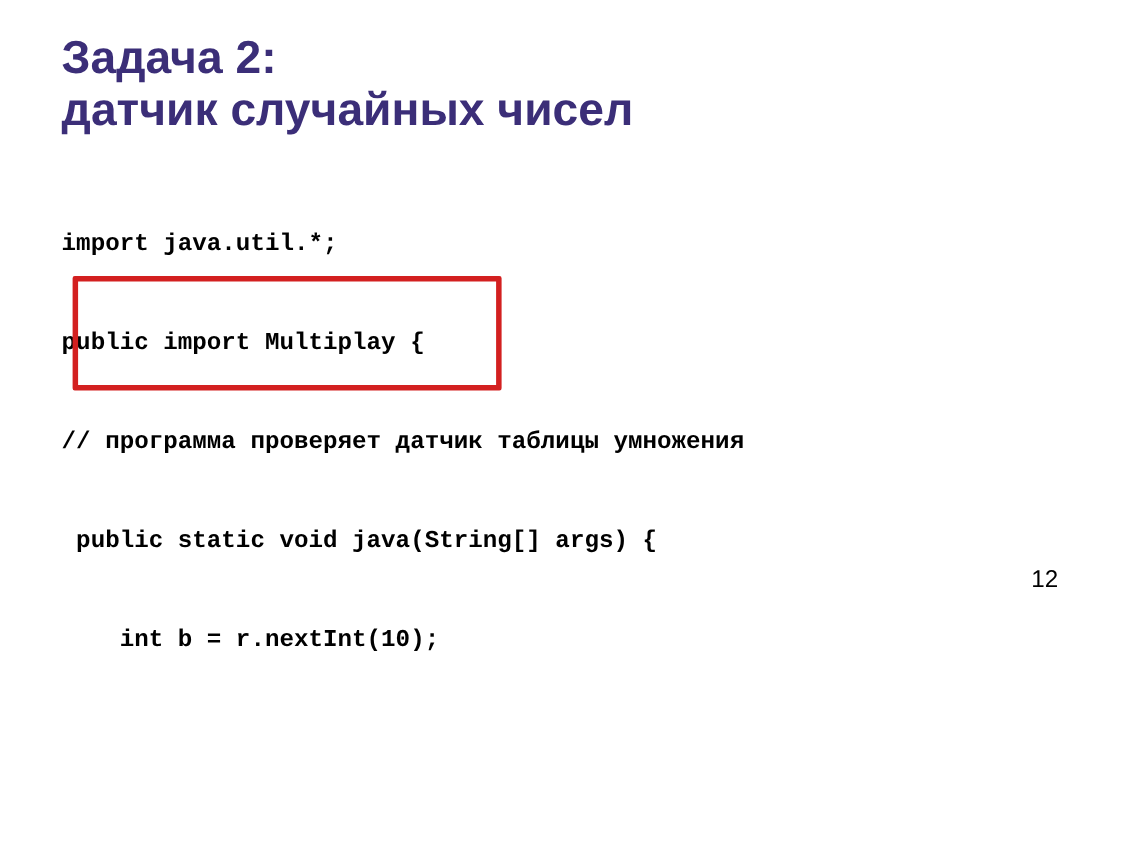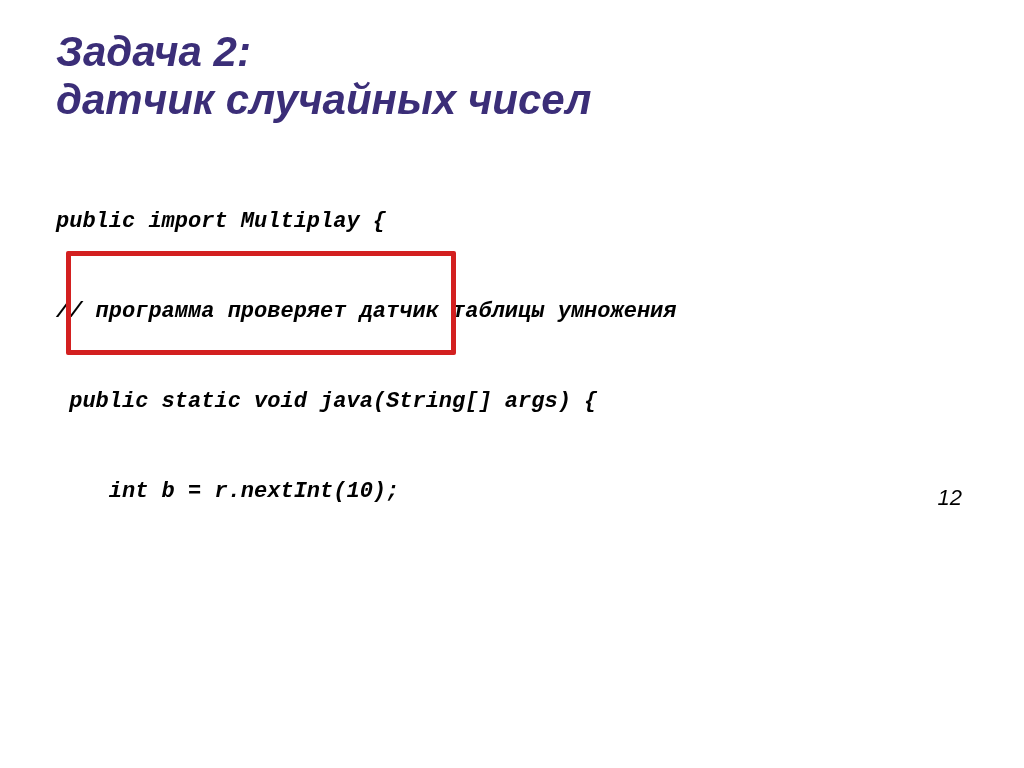--- a/index.html
+++ b/index.html
@@ -10,21 +10,20 @@
     background: #fff;
     font-family: Arial, Helvetica, sans-serif;
     overflow: hidden;
   }
   .slide {
     position: relative;
     width: 1024px;
     height: 564px;
     box-sizing: border-box;
     padding: 28px 56px 0 56px;
-    font-style: italic;
   }
   .title {
     color: #3b2e78;
     font-weight: 700;
     font-size: 42px;
     line-height: 1.15;
     margin: 0 0 22px 0;
   }
   .code {
     font-family: "Courier New", Courier, monospace;
@@ -41,37 +40,38 @@
   }
   .highlight-box {
     position: absolute;
     border: 5px solid #d32020;
     border-radius: 2px;
     pointer-events: none;
   }
   .page-num {
     position: absolute;
     right: 62px;
-    bottom: 53px;
+    bottom: 24px;
     font-family: Arial, Helvetica, sans-serif;
     font-size: 22px;
     color: #000;
   }
 </style>
 </head>
 <body>
 
 <div class="slide">
 
   <h1 class="title">
     <span>Задача 2:</span><br>
     <span>датчик случайных чисел</span>
   </h1>
 
   <div class="code">
+    <span class="line">import java.util.*;</span>
     <span class="line">public import Multiplay {</span>
     <span class="line">// программа проверяет датчик таблицы умножения</span>
     <span class="line"> public static void java(String[] args) {</span>
     <span class="line">    int b = r.nextInt(10);</span>
     
     
     
     
     
     

